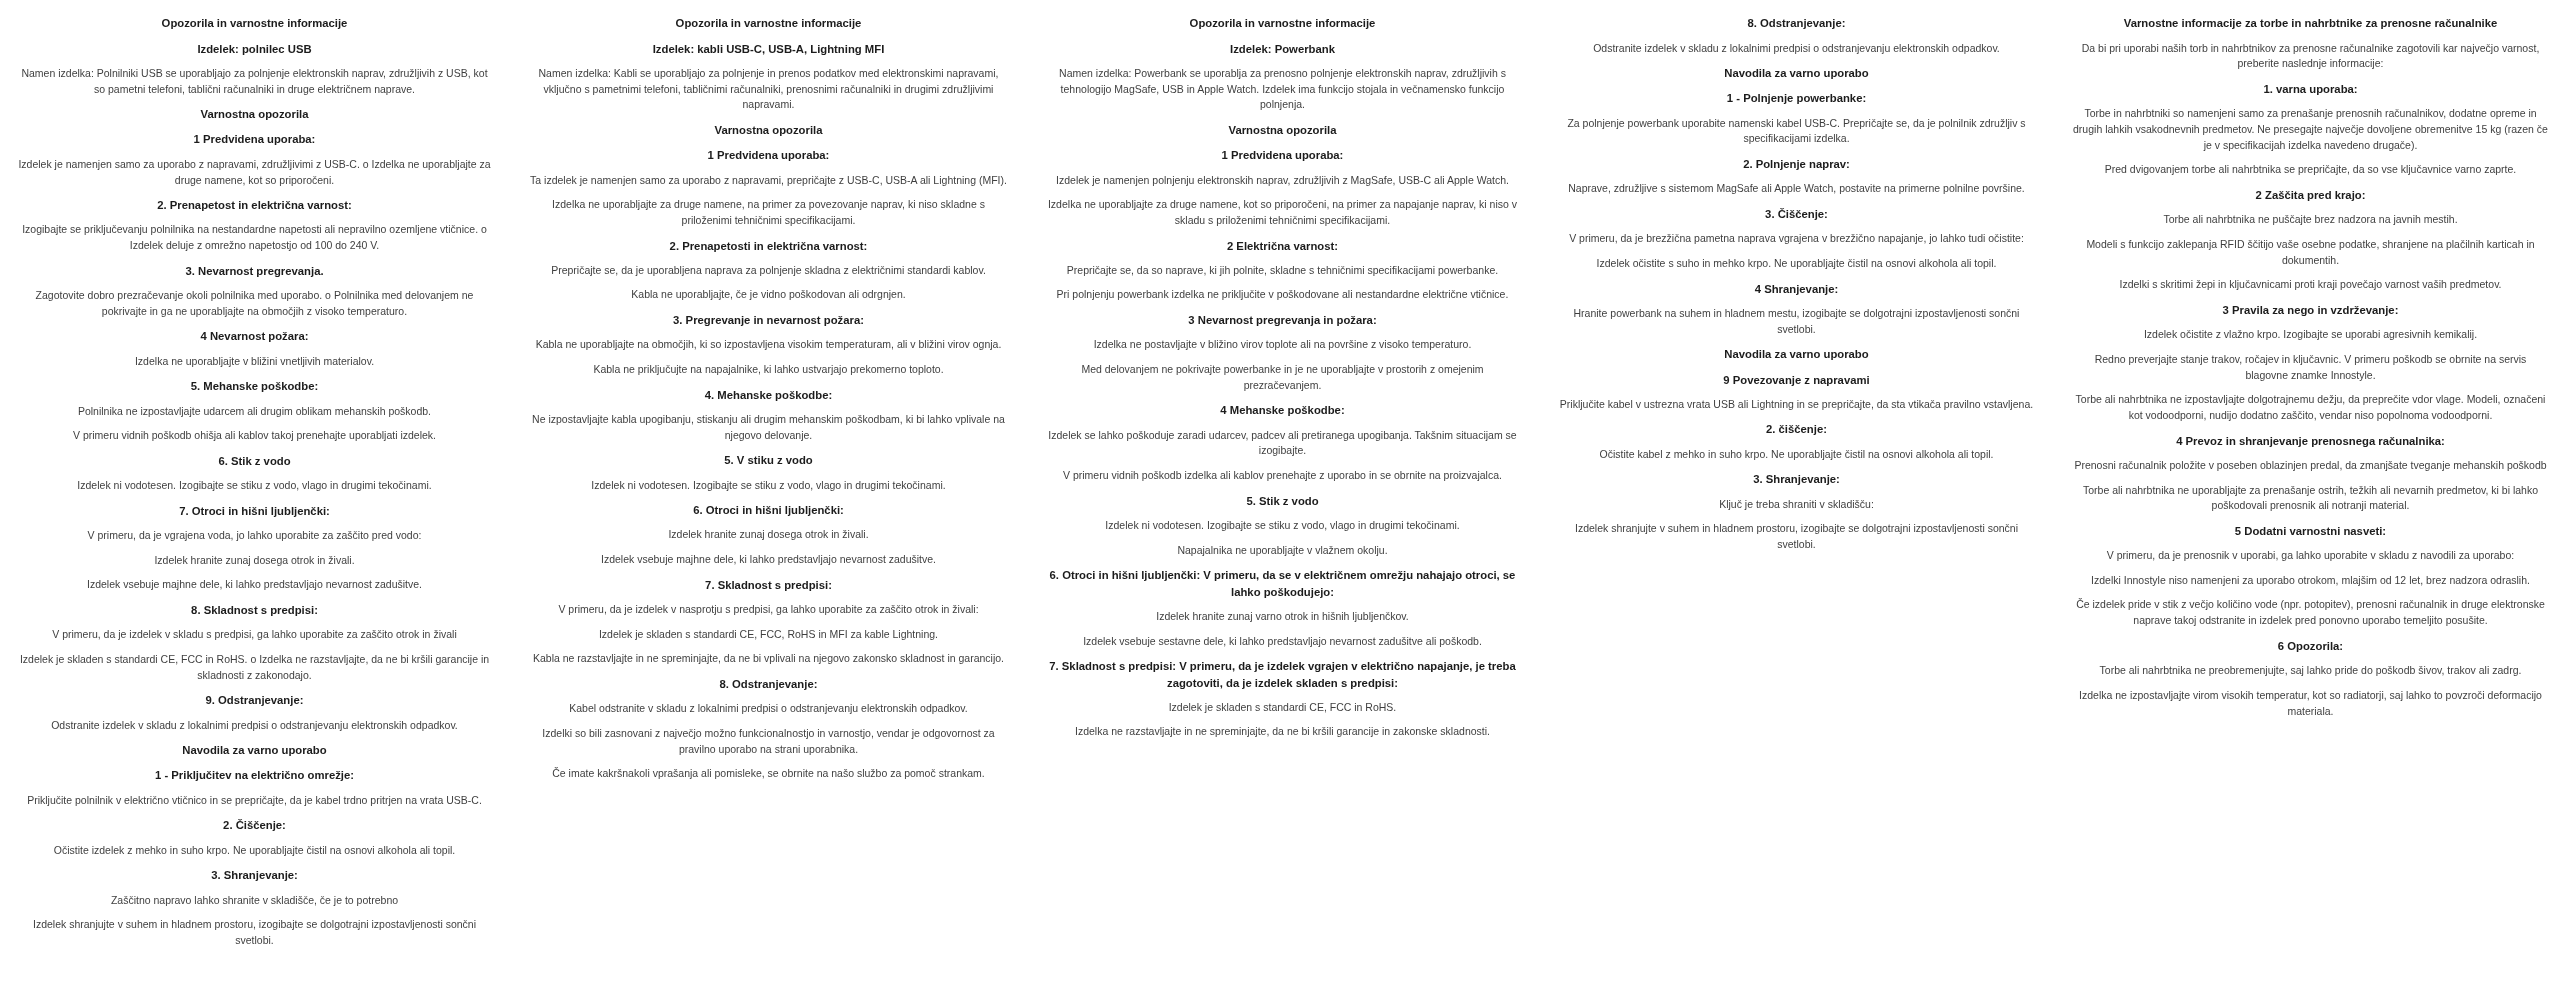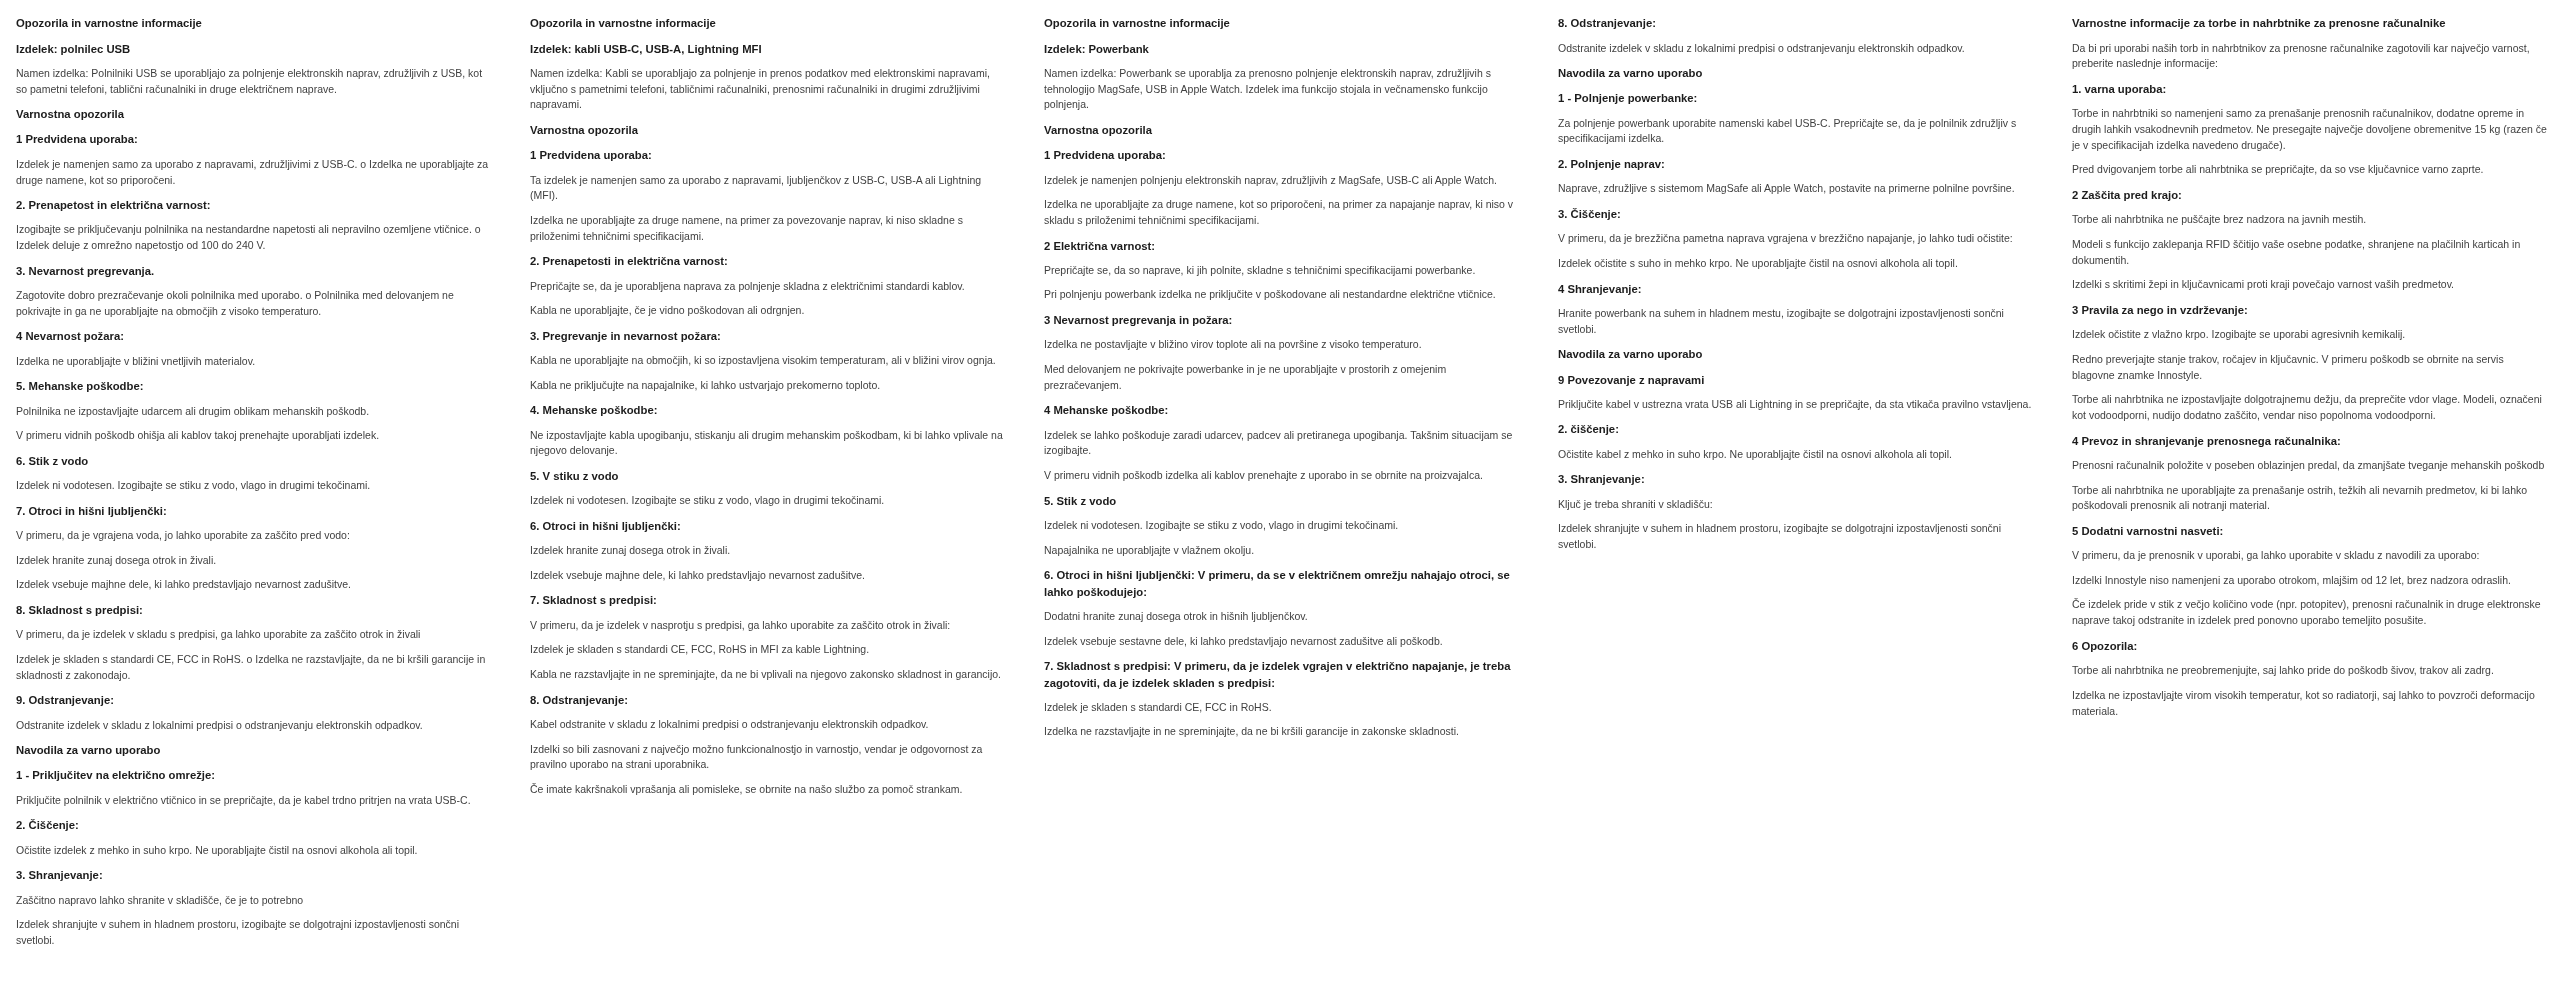--- a/index.html
+++ b/index.html
@@ -13,20 +13,21 @@
     overflow: hidden;
     font-family: "Liberation Sans", "DejaVu Sans", sans-serif;
     -webkit-font-smoothing: antialiased;
   }
   .page {
     box-sizing: border-box;
     width: 2188px;
     height: 1006px;
     padding: 15.3px 16px 0 16px;
     background: #ffffff;
+    text-align: center;
   }
   .columns-row {
     display: flex;
     flex-direction: row;
     align-items: flex-start;
     gap: 37px;
   }
   .column {
     width: 477px;
     flex: 0 0 477px;
@@ -88,21 +89,21 @@
         <div class="hd">3. Shranjevanje:</div>
         <p class="para">Zaščitno napravo lahko shranite v skladišče, če je to potrebno</p>
         <p class="para">Izdelek shranjujte v suhem in hladnem prostoru, izogibajte se dolgotrajni izpostavljenosti sončni svetlobi.</p>
       </div>
       <div class="column">
         <div class="hd">Opozorila in varnostne informacije</div>
         <div class="hd">Izdelek: kabli USB-C, USB-A, Lightning MFI</div>
         <p class="para">Namen izdelka: Kabli se uporabljajo za polnjenje in prenos podatkov med elektronskimi napravami, vključno s pametnimi telefoni, tabličnimi računalniki, prenosnimi računalniki in drugimi združljivimi napravami.</p>
         <div class="hd">Varnostna opozorila</div>
         <div class="hd">1 Predvidena uporaba:</div>
-        <p class="para">Ta izdelek je namenjen samo za uporabo z napravami, ljubljenčkov z USB-C, USB-A ali Lightning (MFI).</p>
+        <p class="para">Ta izdelek je namenjen samo za uporabo z napravami, prepričajte z USB-C, USB-A ali Lightning (MFI).</p>
         <p class="para">Izdelka ne uporabljajte za druge namene, na primer za povezovanje naprav, ki niso skladne s priloženimi tehničnimi specifikacijami.</p>
         <div class="hd">2. Prenapetosti in električna varnost:</div>
         <p class="para">Prepričajte se, da je uporabljena naprava za polnjenje skladna z električnimi standardi kablov.</p>
         <p class="para">Kabla ne uporabljajte, če je vidno poškodovan ali odrgnjen.</p>
         <div class="hd">3. Pregrevanje in nevarnost požara:</div>
         <p class="para">Kabla ne uporabljajte na območjih, ki so izpostavljena visokim temperaturam, ali v bližini virov ognja.</p>
         <p class="para">Kabla ne priključujte na napajalnike, ki lahko ustvarjajo prekomerno toploto.</p>
         <div class="hd">4. Mehanske poškodbe:</div>
         <p class="para">Ne izpostavljajte kabla upogibanju, stiskanju ali drugim mehanskim poškodbam, ki bi lahko vplivale na njegovo delovanje.</p>
         <div class="hd">5. V stiku z vodo</div>
@@ -133,21 +134,21 @@
         <div class="hd">3 Nevarnost pregrevanja in požara:</div>
         <p class="para">Izdelka ne postavljajte v bližino virov toplote ali na površine z visoko temperaturo.</p>
         <p class="para">Med delovanjem ne pokrivajte powerbanke in je ne uporabljajte v prostorih z omejenim prezračevanjem.</p>
         <div class="hd">4 Mehanske poškodbe:</div>
         <p class="para">Izdelek se lahko poškoduje zaradi udarcev, padcev ali pretiranega upogibanja. Takšnim situacijam se izogibajte.</p>
         <p class="para">V primeru vidnih poškodb izdelka ali kablov prenehajte z uporabo in se obrnite na proizvajalca.</p>
         <div class="hd">5. Stik z vodo</div>
         <p class="para">Izdelek ni vodotesen. Izogibajte se stiku z vodo, vlago in drugimi tekočinami.</p>
         <p class="para">Napajalnika ne uporabljajte v vlažnem okolju.</p>
         <div class="hd">6. Otroci in hišni ljubljenčki: V primeru, da se v električnem omrežju nahajajo otroci, se lahko poškodujejo:</div>
-        <p class="para">Dodatni hranite zunaj dosega otrok in hišnih ljubljenčkov.</p>
+        <p class="para">Izdelek hranite zunaj varno otrok in hišnih ljubljenčkov.</p>
         <p class="para">Izdelek vsebuje sestavne dele, ki lahko predstavljajo nevarnost zadušitve ali poškodb.</p>
         <div class="hd">7. Skladnost s predpisi: V primeru, da je izdelek vgrajen v električno napajanje, je treba zagotoviti, da je izdelek skladen s predpisi:</div>
         <p class="para">Izdelek je skladen s standardi CE, FCC in RoHS.</p>
         <p class="para">Izdelka ne razstavljajte in ne spreminjajte, da ne bi kršili garancije in zakonske skladnosti.</p>
       </div>
       <div class="column">
         <div class="hd">8. Odstranjevanje:</div>
         <p class="para">Odstranite izdelek v skladu z lokalnimi predpisi o odstranjevanju elektronskih odpadkov.</p>
         <div class="hd gap">Navodila za varno uporabo</div>
         <div class="hd">1 - Polnjenje powerbanke:</div>

